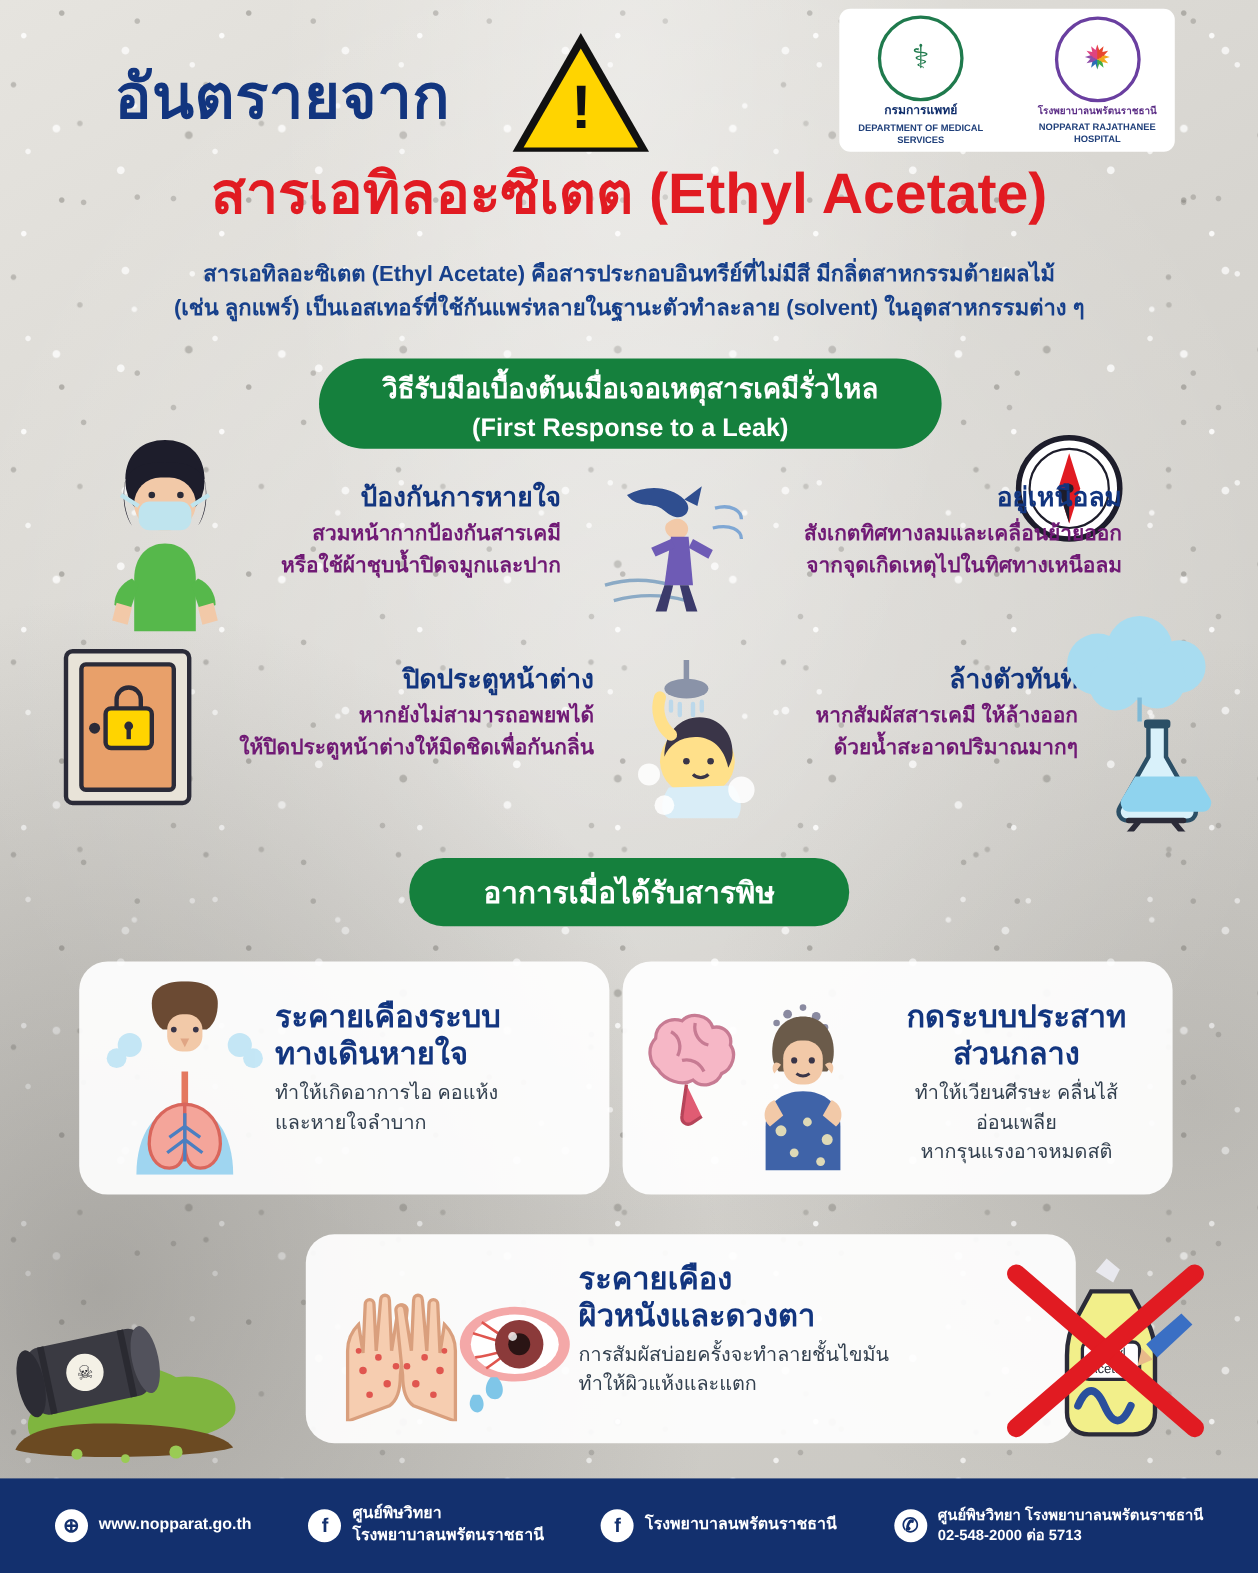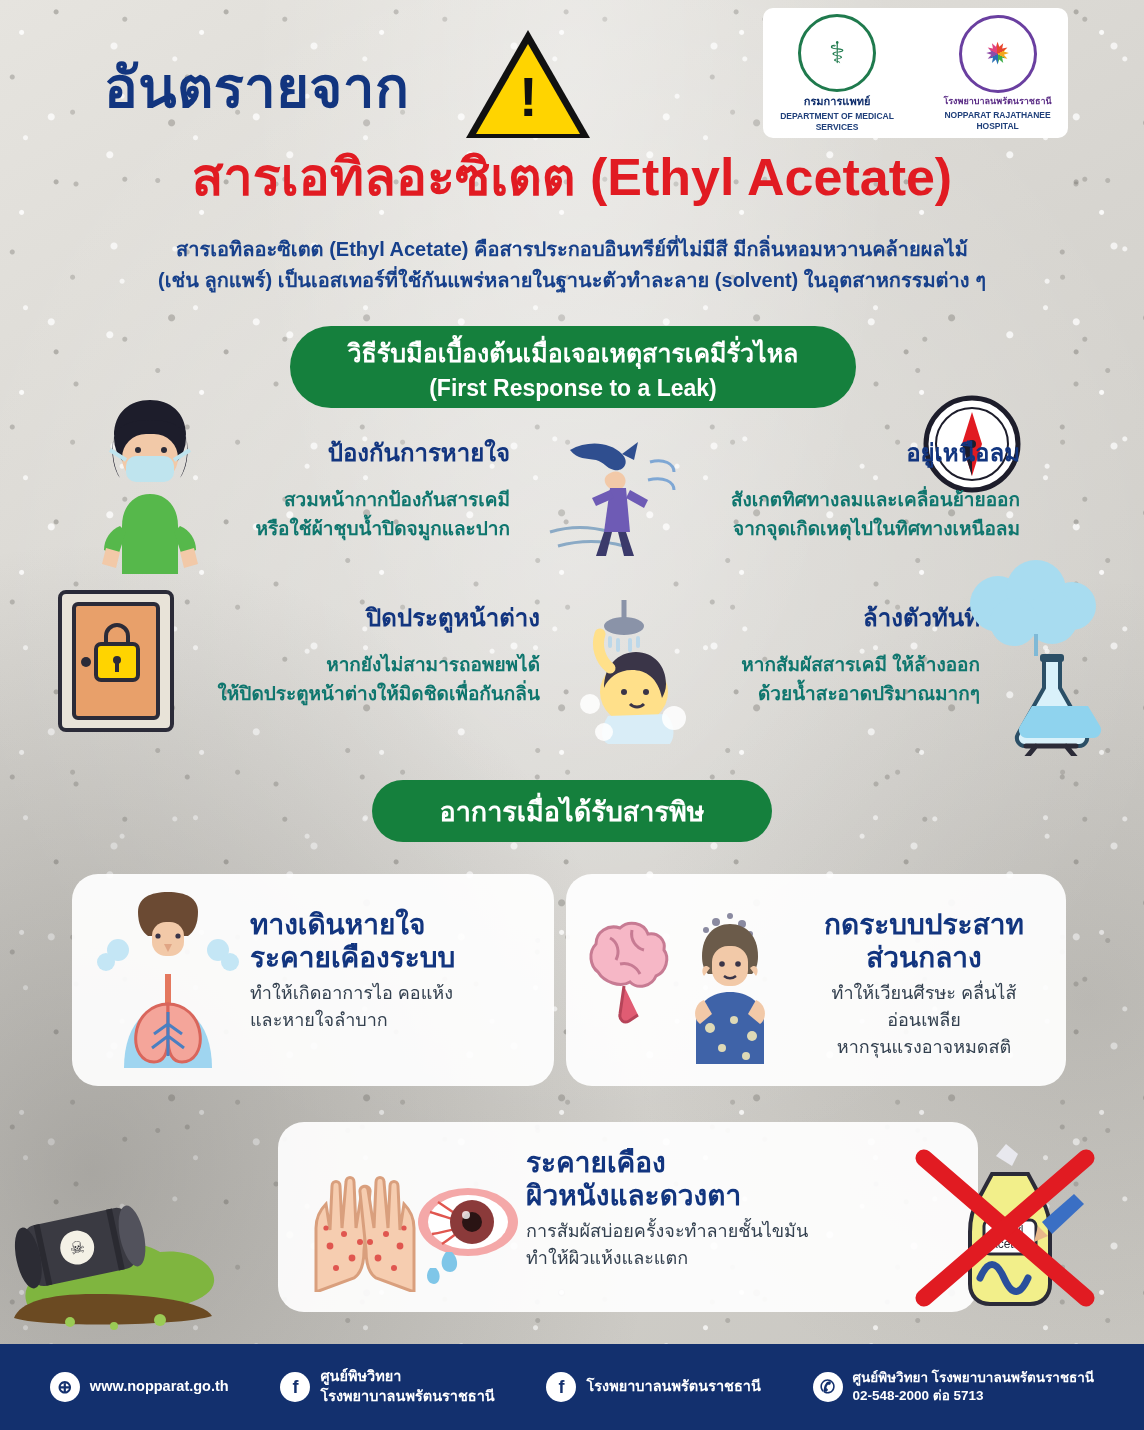--- a/index.html
+++ b/index.html
@@ -111,21 +111,21 @@
     align-items: center; justify-content: center; font-weight: bold;
   }
   #pill-first { top: 326px; left: 290px; width: 566px; height: 82px; }
   #pill-first .l1 { font-size: 25px; }
   #pill-first .l2 { font-size: 23px; margin-top: 2px; }
   #pill-symptoms { top: 780px; left: 372px; width: 400px; height: 62px; font-size: 27px; }
 
   
   .resp { position: absolute; }
   .resp .hd { font-size: 24px; font-weight: bold; color: #12357f; line-height: 1.1; }
-  .resp .tx { font-size: 19px; color: #0f766e; line-height: 1.5; margin-top: 20px; font-weight: 600; }
+  .resp .tx { font-size: 19px; color: #701a75; line-height: 1.5; margin-top: 6px; font-weight: 600; }
 
   #resp-breathe { top: 440px; left: 200px; width: 310px; text-align: right; }
   #resp-upwind  { top: 440px; left: 660px; width: 360px; text-align: right; }
   #resp-doors   { top: 605px; left: 180px; width: 360px; text-align: right; }
   #resp-wash    { top: 605px; left: 640px; width: 340px; text-align: right; }
 
   
   .card {
     position: absolute; background: rgba(255,255,255,.92);
     border-radius: 26px;
@@ -182,21 +182,21 @@
     </div>
   </div>
 
   <div class="title-1">อันตรายจาก</div>
   <div class="warn-tri"></div>
   <div class="warn-tri-in"></div>
   <div class="warn-bang">!</div>
   <div class="title-2">สารเอทิลอะซิเตต (Ethyl Acetate)</div>
 
   <div class="intro">
-    <div>สารเอทิลอะซิเตต (Ethyl Acetate) คือสารประกอบอินทรีย์ที่ไม่มีสี มีกลิ่นหอมหวานคล้ายผลไม้</div>
+    <div>สารเอทิลอะซิเตต (Ethyl Acetate) คือสารประกอบอินทรีย์ที่ไม่มีสี มีกลิ่ตสาหกรรมต้ายผลไม้</div>
     <div>(เช่น ลูกแพร์) เป็นเอสเทอร์ที่ใช้กันแพร่หลายในฐานะตัวทำละลาย (solvent) ในอุตสาหกรรมต่าง ๆ</div>
   </div>
 
   <div class="pill" id="pill-first">
     <div class="l1">วิธีรับมือเบื้องต้นเมื่อเจอเหตุสารเคมีรั่วไหล</div>
     <div class="l2">(First Response to a Leak)</div>
   </div>
 
   <svg class="ill" style="left:70px; top:398px;" width="160" height="176" viewBox="0 0 160 176">
     <ellipse cx="80" cy="40" rx="36" ry="36" fill="#1d1d2b"></ellipse>
@@ -326,22 +326,22 @@
       <path d="M74 120v44M74 132l-14 10M74 144l-16 12M74 132l14 10M74 144l16 12" stroke="#4a7fc1" stroke-width="3" fill="none"></path>
       <g fill="#bfe4f5" opacity=".9">
         <circle cx="24" cy="58" r="11"></circle>
           <circle cx="12" cy="70" r="9"></circle>
         <circle cx="124" cy="58" r="11"></circle>
           <circle cx="136" cy="70" r="9"></circle>
       </g>
     </svg>
     <div class="txtwrap">
       <div class="hd">
+        <div>ระคายเคืองระบบ</div>
         <div>ทางเดินหายใจ</div>
-        <div>ระคายเคืองระบบ</div>
       </div>
       <div class="tx">
         <div>ทำให้เกิดอาการไอ คอแห้ง</div>
         <div>และหายใจลำบาก</div>
       </div>
     </div>
   </div>
 
   <div class="card" id="card-cns">
     <svg style="position:absolute;left:18px;top:34px;" width="200" height="156" viewBox="0 0 200 156">

